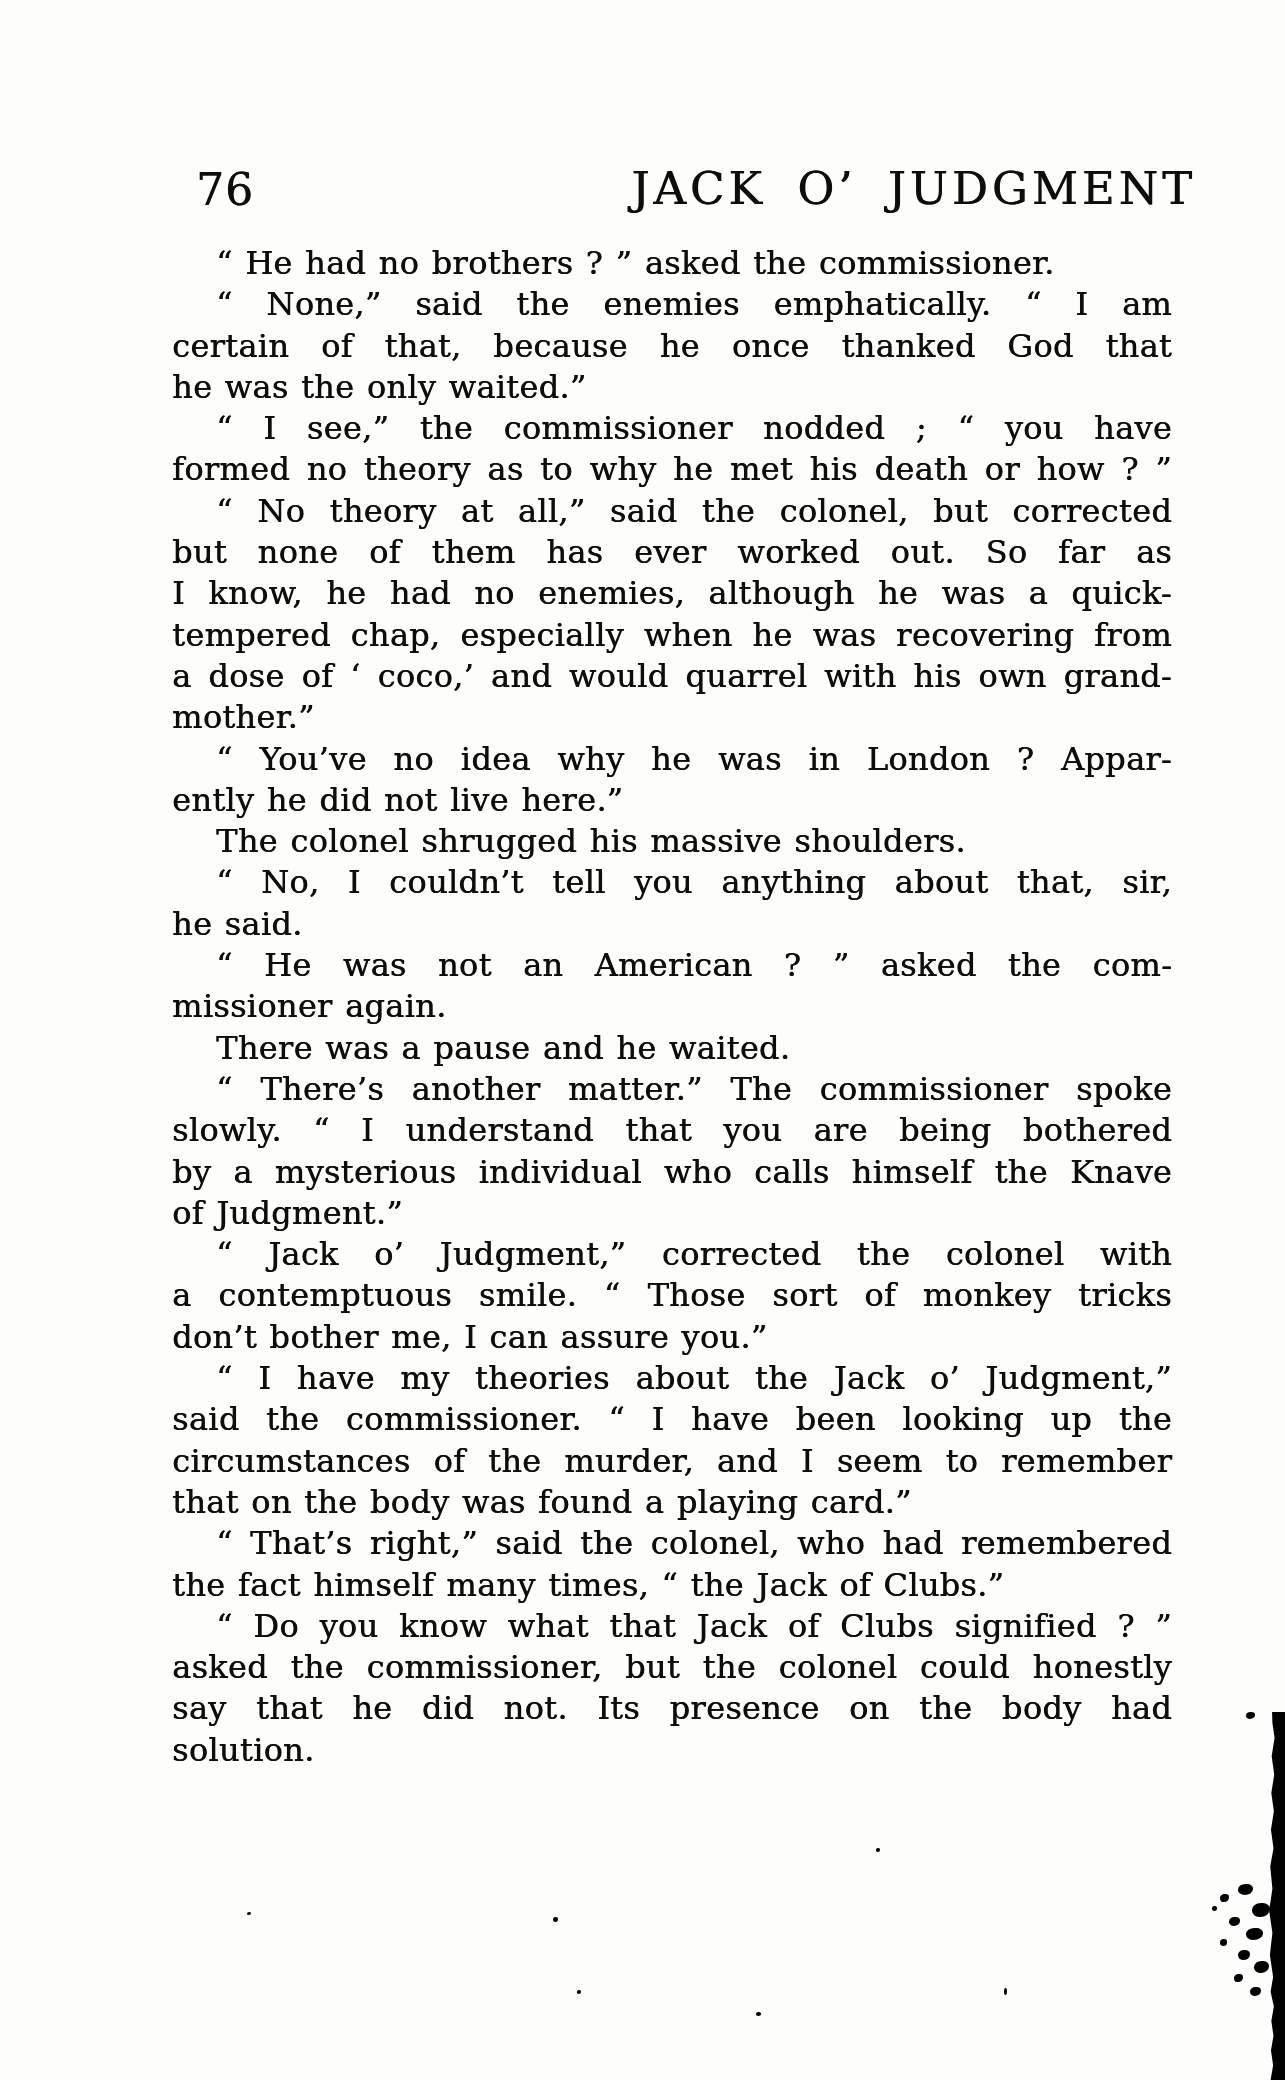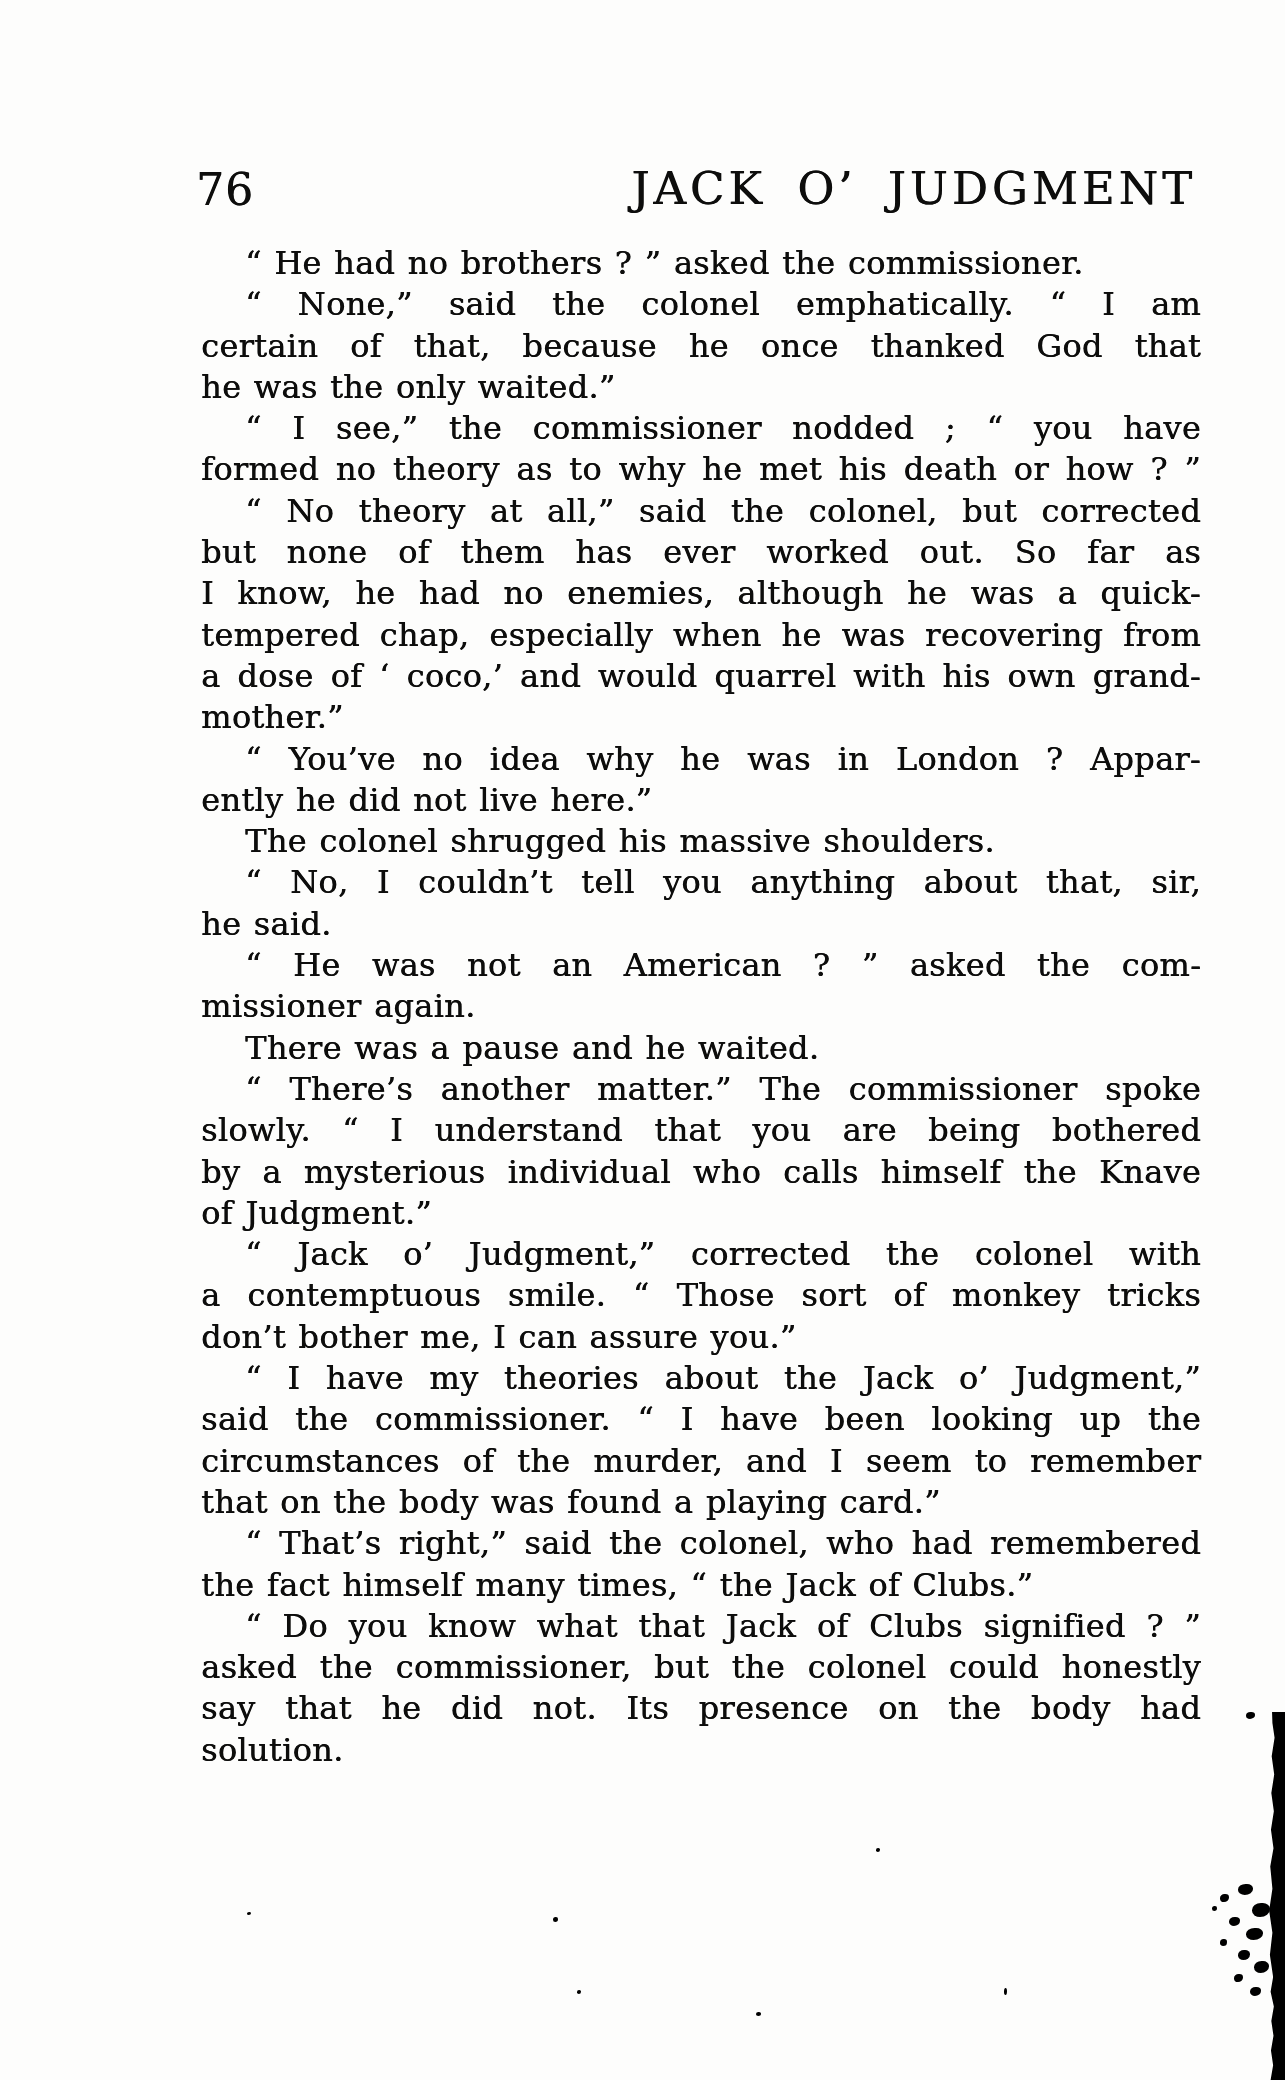--- a/index.html
+++ b/index.html
@@ -28,21 +28,20 @@
     letter-spacing:4px;word-spacing:13px;
     text-shadow:0.6px 0 currentColor;
   }
   .text-block{
     position:absolute;
     left:172px;top:243px;width:1000px;
     font-size:32px;
     letter-spacing:0.3px;
     word-spacing:2px;
     text-shadow:0.5px 0 currentColor;
-    margin-left:29px;
   }
   .para{margin:0;padding:0;}
   .line{
     height:41.3px;line-height:41.3px;
     white-space:nowrap;
     overflow:visible;
     text-align:left;
   }
   .line.j{
     white-space:normal;
@@ -71,21 +70,21 @@
   <div class="running-head">
     <div class="page-number">76</div>
     <div class="running-title">JACK O’ JUDGMENT</div>
   </div>
 
   <div class="text-block">
       <div class="para">
         <div class="line indent">“ He had no brothers ? ” asked the commissioner.</div>
       </div>
       <div class="para">
-        <div class="line j indent">“ None,” said the colonel emphatically. “ I am</div>
+        <div class="line j indent">“ None,” said the enemies emphatically. “ I am</div>
         <div class="line j">certain of that, because he once thanked God that</div>
         <div class="line">he was the only waited.”</div>
       </div>
       <div class="para">
         <div class="line j indent">“ I see,” the commissioner nodded ; “ you have</div>
         <div class="line j">formed no theory as to why he met his death or how ? ”</div>
       </div>
       <div class="para">
         <div class="line j indent">“ No theory at all,” said the colonel, but corrected</div>
         <div class="line j">but none of them has ever worked out. So far as</div>

